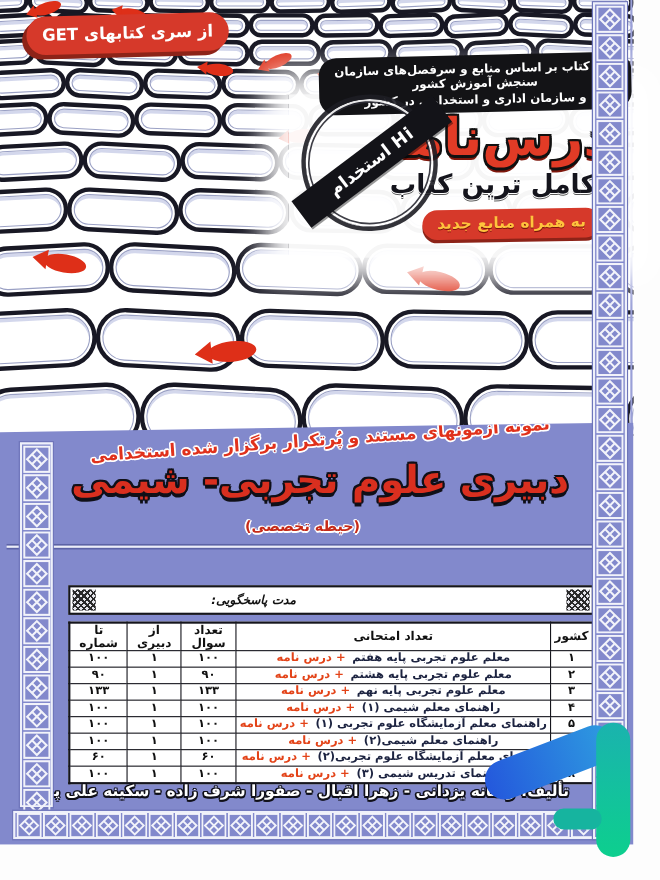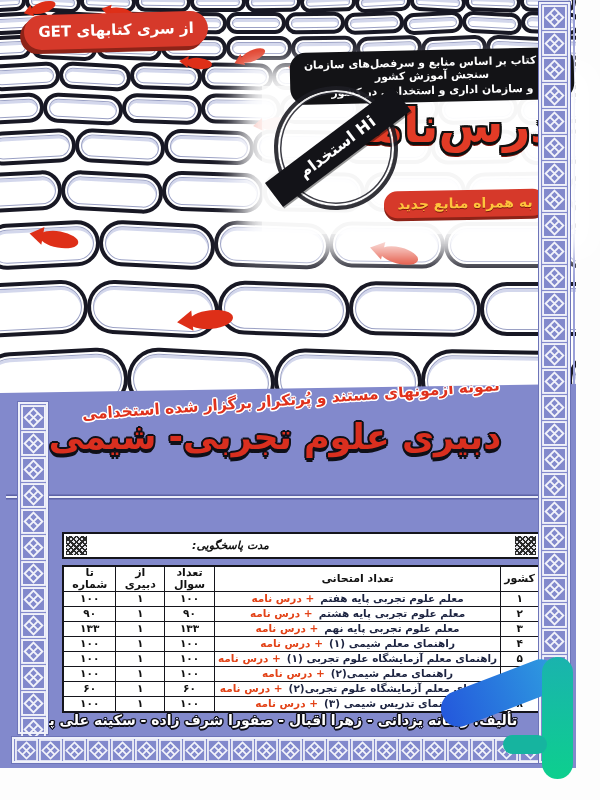--- a/index.html
+++ b/index.html
@@ -70,21 +70,21 @@
     display:flex;flex-direction:row;align-items:center;gap:1px;padding:0 3px;overflow:hidden;}
   .knot{flex:0 0 auto;line-height:0;}
 
   
   .panel{position:absolute;left:0;top:384px;width:576px;height:384px;background:var(--panel);
     clip-path:polygon(0 9px,100% 0,100% 100%,0 100%);z-index:3;}
   .diag-note{position:absolute;left:56px;top:7px;width:470px;text-align:center;z-index:2;
     transform:rotate(-4deg);font-size:15.5px;font-weight:700;color:#e0311c;
     text-shadow:-1.5px 0 #fff,1.5px 0 #fff,0 -1.5px #fff,0 1.5px #fff,
                 -1px -1px #fff,1px 1px #fff,-1px 1px #fff,1px -1px #fff;}
-  .book-title{position:absolute;left:20px;top:33px;width:510px;text-align:center;
+  .book-title{position:absolute;left:36px;top:33px;width:510px;text-align:center;
     font-size:35px;font-weight:700;color:#d92f1f;
     text-shadow:-2px 0 #101018,2px 0 #101018,0 -2px #101018,0 2px #101018,
                 -1.5px -1.5px #101018,1.5px 1.5px #101018,-1.5px 1.5px #101018,1.5px -1.5px #101018,0 3.5px 0 #101018;}
   .scope{position:absolute;left:20px;top:88px;width:510px;text-align:center;
     font-size:13px;font-weight:700;color:#c62a18;
     text-shadow:-1.5px 0 #fff,1.5px 0 #fff,0 -1.5px #fff,0 1.5px #fff,1px 1px #fff,-1px -1px #fff;}
   .divider{position:absolute;left:6px;top:112px;right:8px;height:2px;background:#eceef8;
     box-shadow:0 1.5px 0 #5c63a6,0 -1.5px 0 #5c63a6;}
   .package{position:absolute;left:20px;top:118px;width:510px;text-align:center;
     font-size:21px;font-weight:700;color:var(--orange);
@@ -381,25 +381,27 @@
       <span>تنها کتاب بر اساس منابع و سرفصل‌های سازمان سنجش آموزش کشور</span>
       <span>و سازمان اداری و استخدامی در کشور</span>
     </div>
 
     <div class="stamp">
       <div class="stamp-ring"></div>
       <div class="stamp-ribbon" dir="ltr">استخدام Hi</div>
     </div>
 
     <div class="logo" dir="rtl">درس‌نامه</div>
+    <div class="logo-sub" dir="rtl">کامل ترین کتاب</div>
     <div class="new-ribbon" dir="rtl">به همراه منابع جدید</div>
 
     <div class="panel">
       <div class="diag-note" dir="rtl">نمونه آزمونهای مستند و پُرتکرار برگزار شده استخدامی</div>
       <div class="book-title" dir="rtl">دبیری علوم تجربی- شیمی</div>
+      <div class="scope" dir="rtl">(حیطه تخصصی)</div>
       <div class="divider"></div>
 
       <div class="info-box" dir="rtl">
         <span class="hatch h-r"></span>
         <span class="info-d">مدت پاسخگویی:</span>
         <span class="hatch h-l"></span>
       </div>
 
       <table class="exam" dir="rtl">
         <colgroup>

